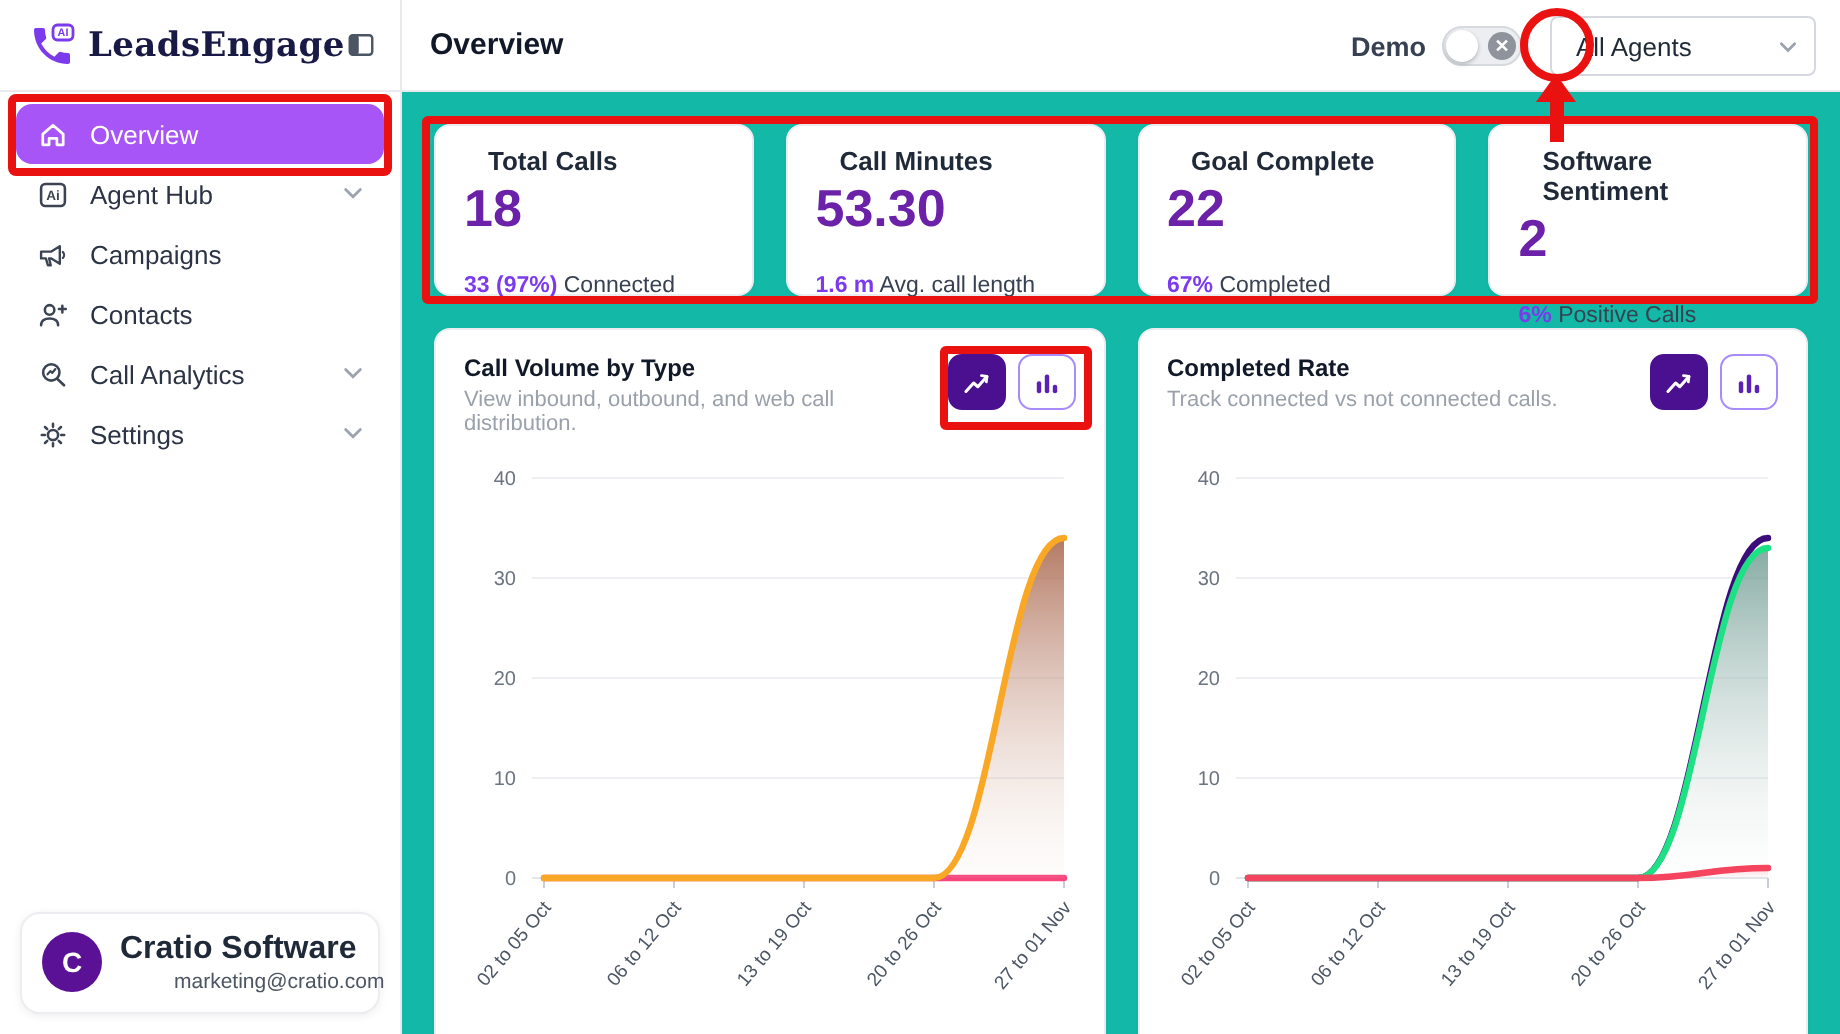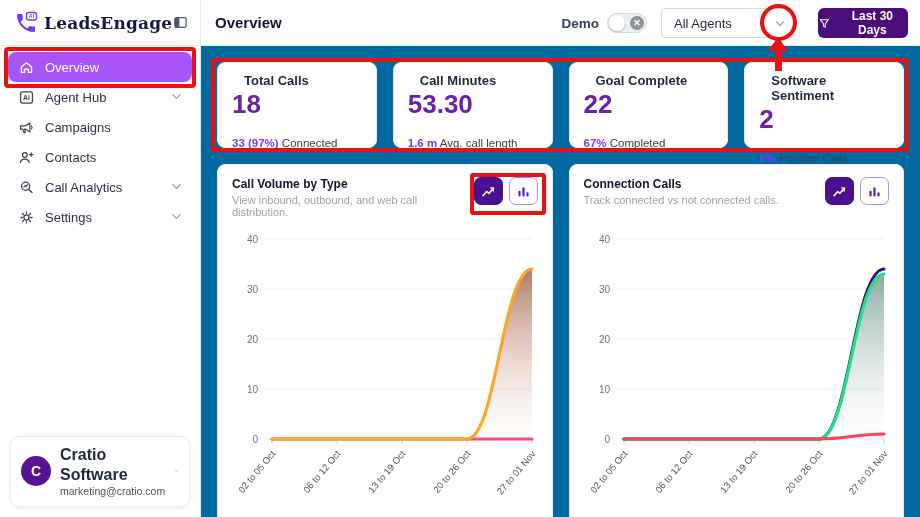--- a/index.html
+++ b/index.html
@@ -1,19 +1,19 @@
 <!DOCTYPE html>
 <html><head>
 <meta charset="utf-8">
 <style>
   * { box-sizing: border-box; margin: 0; padding: 0; }
   html,body { width:920px; height:517px; overflow:hidden; }
   body { font-family: "Liberation Sans", sans-serif; background:#fff; }
   svg { font-family: "Liberation Sans", sans-serif; }
-  .app { position:relative; width:920px; height:517px; overflow:hidden; background:#0369a1; }
+  .app { position:relative; width:920px; height:517px; overflow:hidden; background:#14b8a6; }
 
   
   .topbar { position:absolute; top:0; left:0; right:0; height:46px; background:#fff;
             border-bottom:1px solid #e8eaee; display:flex; align-items:center; z-index:5; }
   .logo-area { width:201px; height:100%; display:flex; align-items:center; justify-content:space-between;
                padding:0 12px 0 14px; border-right:1px solid #e8eaee; }
   .logo { display:flex; align-items:center; gap:6px; }
   .logo-text { font-family:"DejaVu Serif", serif; font-weight:700; font-size:17px; color:#191946; letter-spacing:.2px; }
   .panel-icon { color:#4b5563; width:15px; height:15px; cursor:pointer; }
   .page-title { margin-left:14px; font-size:15px; font-weight:700; color:#111827; }
@@ -41,21 +41,21 @@
   .nav-item .ic { width:17px; height:17px; flex:0 0 17px; color:#3c4454; }
   .nav-item .chev { margin-left:auto; width:11px; height:8px; color:#9ca3af; }
   .nav-item.active { background:#a855f7; color:#fff; }
   .nav-item.active .ic { color:#fff; }
   .user-card { position:absolute; left:10px; right:10px; bottom:10px; background:#fff; border:1px solid #ededf1;
                border-radius:10px; box-shadow:0 1px 5px rgba(0,0,0,.07); display:flex; align-items:center;
                gap:9px; padding:8px 10px; cursor:pointer; }
   .avatar { width:30px; height:30px; border-radius:50%; background:#5b1195; color:#fff; font-size:14px;
             font-weight:700; display:flex; align-items:center; justify-content:center; flex:0 0 30px; }
   .user-name { font-size:16px; font-weight:700; color:#1f2937; line-height:1.25; }
-  .user-email { font-size:10.5px; color:#4b5563; line-height:1.25; }
+  .user-email { font-size:10.5px; color:#4b5563; line-height:1.25;margin-left:27px; }
   .user-card .chev { margin-left:auto; width:11px; height:8px; color:#9ca3af; }
 
   
   .main { position:absolute; top:46px; left:201px; right:0; bottom:0; padding:16px; overflow:hidden; }
   .stats-row { display:grid; grid-template-columns:repeat(4,1fr); gap:16px; }
   .stat-card { background:#fff; border:1px solid #ecedf1; border-radius:8px; padding:10px 14px; height:86px;
                box-shadow:0 1px 2px rgba(16,24,40,.03); }
   .stat-title { font-size:13px; font-weight:700; color:#1f2937;margin-left:12px; }
   .stat-value { font-size:26px; font-weight:800; color:#6b21a8; line-height:1.15; margin-top:2px; }
   .stat-sub { font-size:11.5px; color:#374151; margin-top:17px; }
@@ -112,26 +112,20 @@
       <div class="toggle">
         <div class="knob"></div>
         <div class="x-badge">✕</div>
       </div>
       <div class="agents-select">
         <span>All Agents</span>
         <svg class="chev" viewBox="0 0 12 8">
           <path d="M2 1.5 L6 5.5 L10 1.5" fill="none" stroke="currentColor" stroke-width="1.7" stroke-linecap="round"></path>
         </svg>
       </div>
-      <button class="filter-btn">
-        <svg width="13" height="13" viewBox="0 0 20 20">
-          <path d="M3.5 4 h13 L11.5 10.2 V15.8 L8.5 14 V10.2 Z" fill="none" stroke="#fff" stroke-width="1.6" stroke-linejoin="round"></path>
-        </svg>
-        <span>Last 30 Days</span>
-      </button>
     </div>
   </div>
 
   <div class="sidebar">
     <div class="nav-item active">
       <svg class="ic" viewBox="0 0 20 20">
         <path d="M4 9.5 L10 4.3 L16 9.5 V15.8 H12.3 V12 H7.7 V15.8 H4 Z" fill="none" stroke="currentColor" stroke-width="1.6" stroke-linejoin="round"></path>
       </svg>
       <span>Overview</span>
     </div>
@@ -273,21 +267,21 @@
             <text text-anchor="end" fill="#4b5563" font-size="9.5" transform="translate(304 227) rotate(-50)">27 to 01 Nov</text>
             <path d="M 40 212 C 69.25 212, 75.75 212, 105 212 C 134.25 212, 140.75 212, 170 212 C 199.25 212, 205.75 212, 235 212 C 264.25 212, 270.75 212, 300 212" fill="none" stroke="#f8477d" stroke-width="3.2" stroke-linecap="round" stroke-linejoin="round"></path>
             <path d="M 40 212 C 69.25 212, 75.75 212, 105 212 C 134.25 212, 140.75 212, 170 212 C 199.25 212, 205.75 212, 235 212 C 264.25 212, 270.75 42, 300 42 L 300 212 L 40 212 Z" fill="url(#grad0-1)" stroke="none"></path>
             <path d="M 40 212 C 69.25 212, 75.75 212, 105 212 C 134.25 212, 140.75 212, 170 212 C 199.25 212, 205.75 212, 235 212 C 264.25 212, 270.75 42, 300 42" fill="none" stroke="#f9a826" stroke-width="3.2" stroke-linecap="round" stroke-linejoin="round"></path>
           </svg>
       </div>
 
       <div class="chart-card">
         <div class="chart-head">
           <div>
-            <div class="chart-title">Connection Calls</div>
+            <div class="chart-title">Completed Rate</div>
             <div class="chart-sub">Track connected vs not connected calls.</div>
           </div>
           <div class="chart-toggles">
             <div class="tgl active">
               <svg viewBox="0 0 20 20">
                 <path d="M3.5 15 L8 10 l2.5 2.2 L15.8 6.2" fill="none" stroke="currentColor" stroke-width="1.8" stroke-linecap="round" stroke-linejoin="round"></path>
                 <path d="M12.6 5.7 L15.9 6.1 L15.5 9.4" fill="none" stroke="currentColor" stroke-width="1.6" stroke-linecap="round" stroke-linejoin="round"></path>
               </svg>
             </div>
             <div class="tgl inactive">

